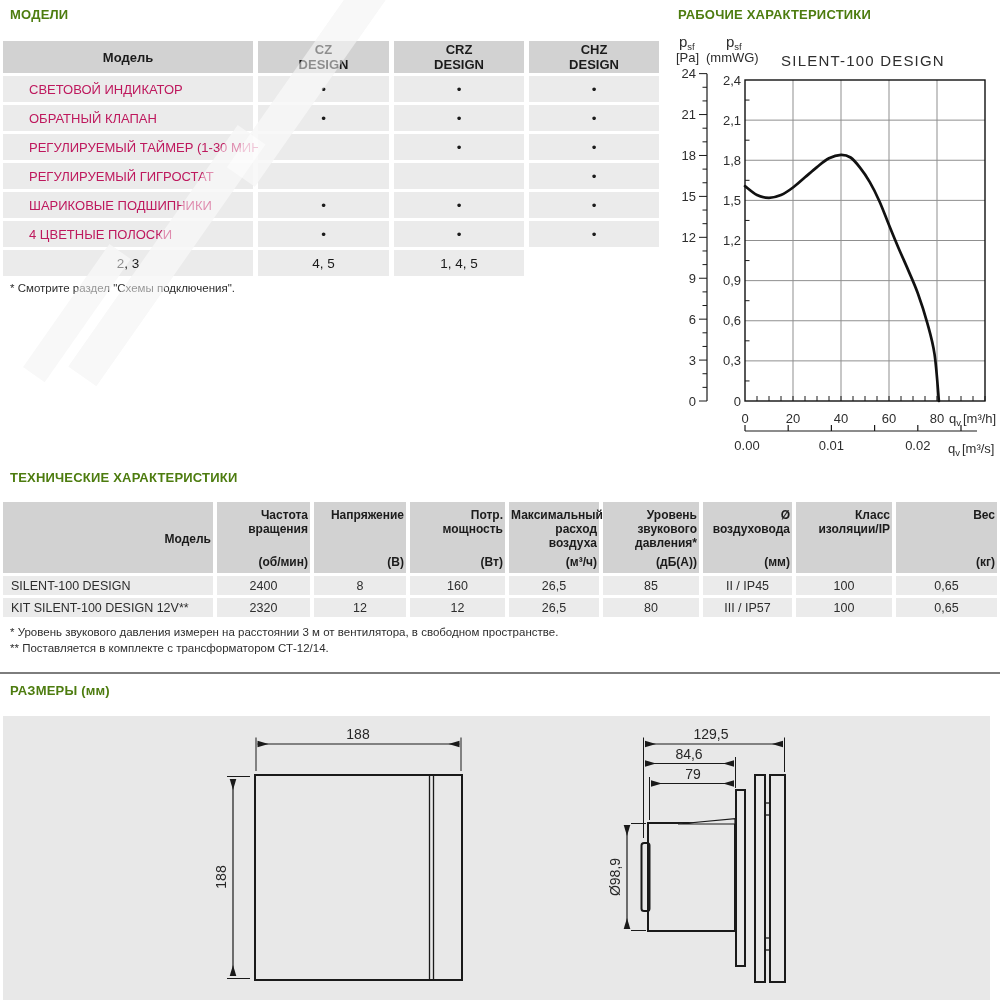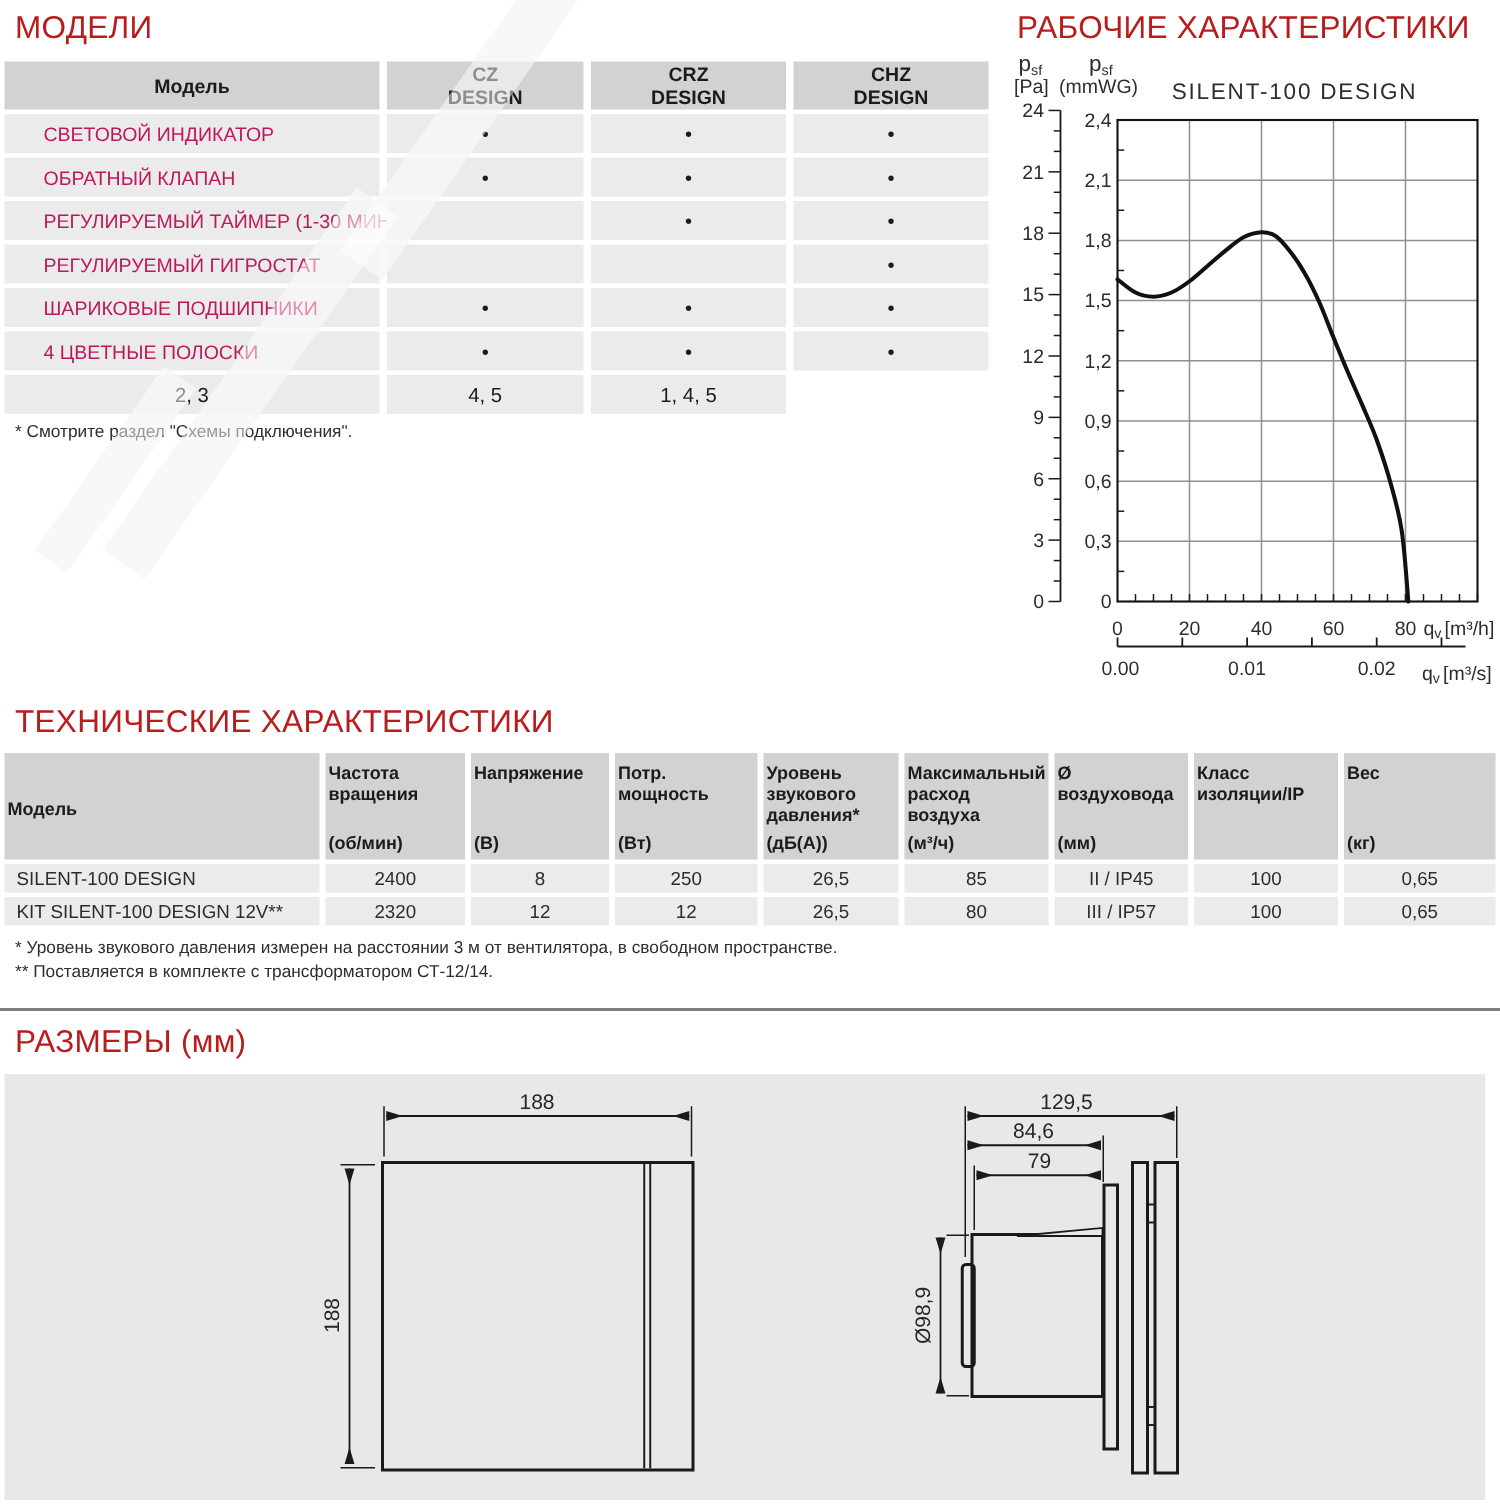--- a/index.html
+++ b/index.html
@@ -8,38 +8,38 @@
     background:#ffffff;color:#2d2d2d;
     font-family:"Liberation Sans","DejaVu Sans",sans-serif;
   }
   .abs{position:absolute}
   
   .wm{position:absolute;inset:0;pointer-events:none}
   .band{position:absolute;transform:rotate(35deg)}
   .wm-under .band{background:#f1f1f1}
   .wm-over  .band{background:rgba(255,255,255,0.5)}
   
-  .sec-title{position:absolute;font-size:21px;font-weight:400;color:#b91c1c;letter-spacing:.2px;white-space:nowrap}
+  .sec-title{position:absolute;font-size:13px;font-weight:700;color:#4d7c0f;letter-spacing:.2px;white-space:nowrap}
   
   #models-table{position:absolute;left:3px;top:41px;display:grid;
     grid-template-columns:250px 131px 130px 130px;
     grid-template-rows:32px repeat(7,26px);
     column-gap:5px;row-gap:3px}
   .mh{background:#d2d2d2;display:flex;flex-direction:column;align-items:center;justify-content:center;
       font-weight:700;font-size:13px;line-height:15px;color:#1b1b1b;text-align:center}
   .ml{background:#ebebeb;display:flex;align-items:center;padding-left:26px;font-size:13px;color:#be185d;white-space:nowrap}
   .mc{background:#ebebeb;display:flex;align-items:center;justify-content:center;font-size:13.5px;color:#1b1b1b}
   .fn{position:absolute;font-size:11.5px;color:#2d2d2d;white-space:nowrap}
   
   #tech-table{position:absolute;left:3px;top:502px;display:grid;
     grid-template-columns:210px 93px 92px 95px 90px 96px 89px 96px 101px;
     grid-template-rows:71px 19px 19px;
     column-gap:4px;row-gap:3px}
   .th{background:#d2d2d2;display:flex;flex-direction:column;justify-content:space-between;
-      text-align:left;font-weight:700;font-size:12px;line-height:14px;color:#1b1b1b;
+      text-align:right;font-weight:700;font-size:12px;line-height:14px;color:#1b1b1b;
       padding:6px 2px 4px;box-sizing:border-box}
   .th.center{justify-content:center}
   .td{background:#ebebeb;display:flex;align-items:center;justify-content:center;font-size:12.5px}
   .td.left{justify-content:flex-start;padding-left:8px}
   
   #divider{position:absolute;left:0;top:672px;width:1000px;height:2px;background:#7d7d7d}
   #dims-panel{position:absolute;left:3px;top:716px;width:987px;height:284px;background:#e8e8e8}
   
   svg text{font-family:"Liberation Sans","DejaVu Sans",sans-serif;fill:#2d2d2d}
   #chart-svg .grid{stroke:#8f8f8f;stroke-width:1}
@@ -259,44 +259,44 @@
   </div>
   <div class="th">
     <div>Напряжение</div>
     <div>(В)</div>
   </div>
   <div class="th">
     <div>Потр. мощность</div>
     <div>(Вт)</div>
   </div>
   <div class="th">
+    <div>Максимальный расход воздуха</div>
+    <div>(м³/ч)</div>
+  </div>
+  <div class="th">
     <div>Уровень звукового давления*</div>
     <div>(дБ(А))</div>
-  </div>
-  <div class="th">
-    <div>Максимальный расход воздуха</div>
-    <div>(м³/ч)</div>
   </div>
   <div class="th">
     <div>Ø воздуховода</div>
     <div>(мм)</div>
   </div>
   <div class="th">
     <div>Класс изоляции/IP</div>
     <div></div>
   </div>
   <div class="th">
     <div>Вес</div>
     <div>(кг)</div>
   </div>
 
   <div class="td left">SILENT-100 DESIGN</div>
   <div class="td">2400</div>
   <div class="td">8</div>
-  <div class="td">250</div>
+  <div class="td">160</div>
   <div class="td">26,5</div>
   <div class="td">85</div>
   <div class="td">II / IP45</div>
   <div class="td">100</div>
   <div class="td">0,65</div>
 
   <div class="td left">KIT SILENT-100 DESIGN 12V**</div>
   <div class="td">2320</div>
   <div class="td">12</div>
   <div class="td">12</div>

